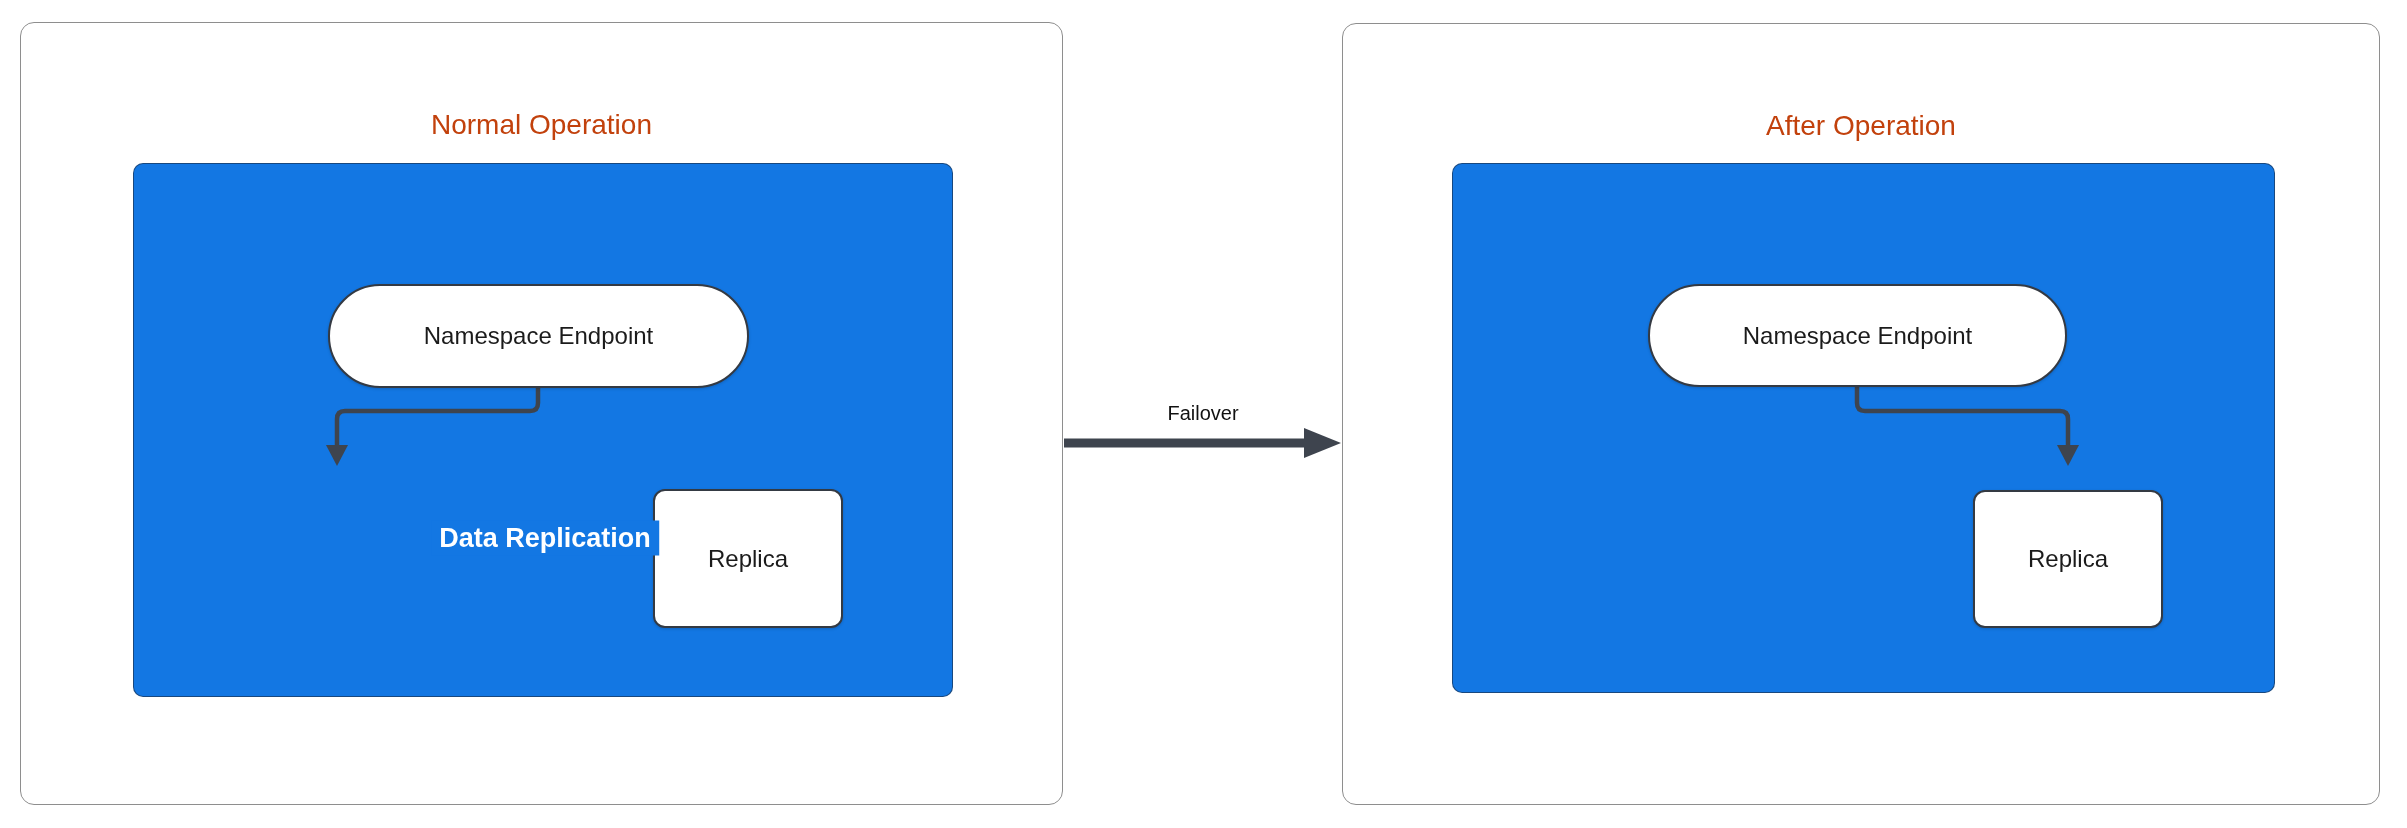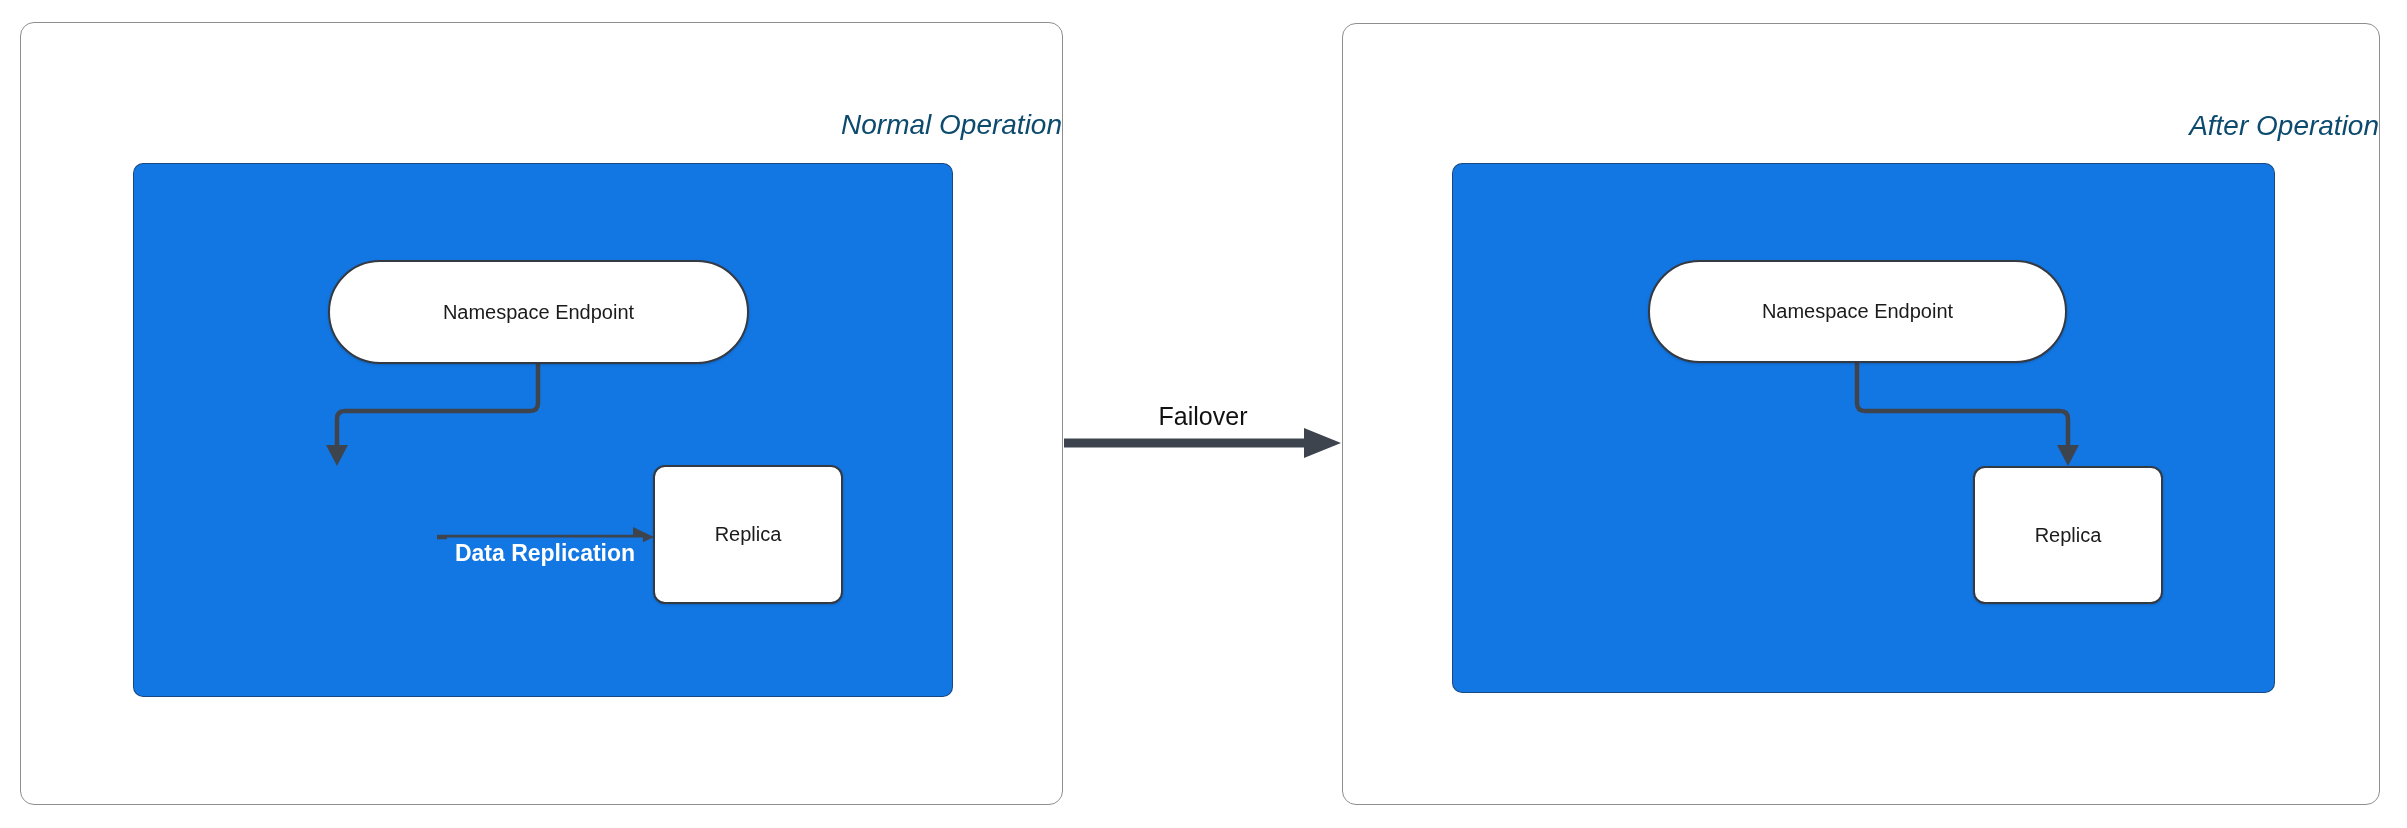--- a/index.html
+++ b/index.html
@@ -15,45 +15,45 @@
     background:#ffffff;
     border:1.5px solid #8e8e8e;
     border-radius:14px;
     box-sizing:border-box;
   }
   .panel-left{left:20px;top:22px;width:1043px;height:783px;}
   .panel-right{left:1342px;top:23px;width:1038px;height:782px;}
   .panel-title{
     position:absolute;
     top:86px;left:0;width:100%;
-    text-align:right;
-    font-style:italic;
+    text-align:center;
     font-size:28px;
-    color:#0c4a6e;
+    color:#c2410c;
   }
   .blue-box{
     position:absolute;
     background:#1377e3;
     border:1px solid rgba(30,35,45,0.55);
     border-radius:10px;
     box-sizing:border-box;
   }
   .blue-left{left:133px;top:163px;width:820px;height:534px;}
   .blue-right{left:1452px;top:163px;width:823px;height:530px;}
   .node{
     position:absolute;
     background:#ffffff;
     border:2.5px solid #343a43;
     box-sizing:border-box;
     display:flex;align-items:center;justify-content:center;
     text-align:right;
-    font-size:20px;
+    font-size:24px;
     color:#1b1b1b;
     line-height:1.25;
     box-shadow:0 1px 3px rgba(0,0,0,0.18);
+    margin-top:24px;
   }
   .pill{border-radius:52px;}
   .rect{border-radius:12px;}
   .pill-left{left:328px;top:260px;width:421px;height:104px;}
   .pill-right{left:1648px;top:260px;width:419px;height:103px;}
   .node-primary{left:240px;top:466px;width:195px;height:141px;padding:0 18px;}
   .node-replica-left{left:653px;top:465px;width:190px;height:139px;}
   .node-recovering{
     left:1561px;top:465px;width:189px;height:139px;
     background:#e2e4e7;
@@ -64,31 +64,30 @@
   svg.wires{
     position:absolute;left:0;top:0;width:2407px;height:828px;
     pointer-events:none;
   }
   .edge-label{
     position:absolute;
     transform:translate(-50%,-50%);
     background:#1377e3;
     color:#ffffff;
     font-weight:bold;
-    font-size:23px;
+    font-size:27px;
     padding:2px 8px;
     white-space:nowrap;
-    margin-top:15px;
   }
   .edge-label-replication{left:545px;top:538px;}
   .transition-label{
     position:absolute;
     transform:translateX(-50%);
     left:1203px;top:402px;
-    font-size:25px;
+    font-size:20px;
     color:#111111;
     background:#ffffff;
     white-space:nowrap;
   }
 </style>
 </head>
 <body>
 
 <div class="stage">
 

